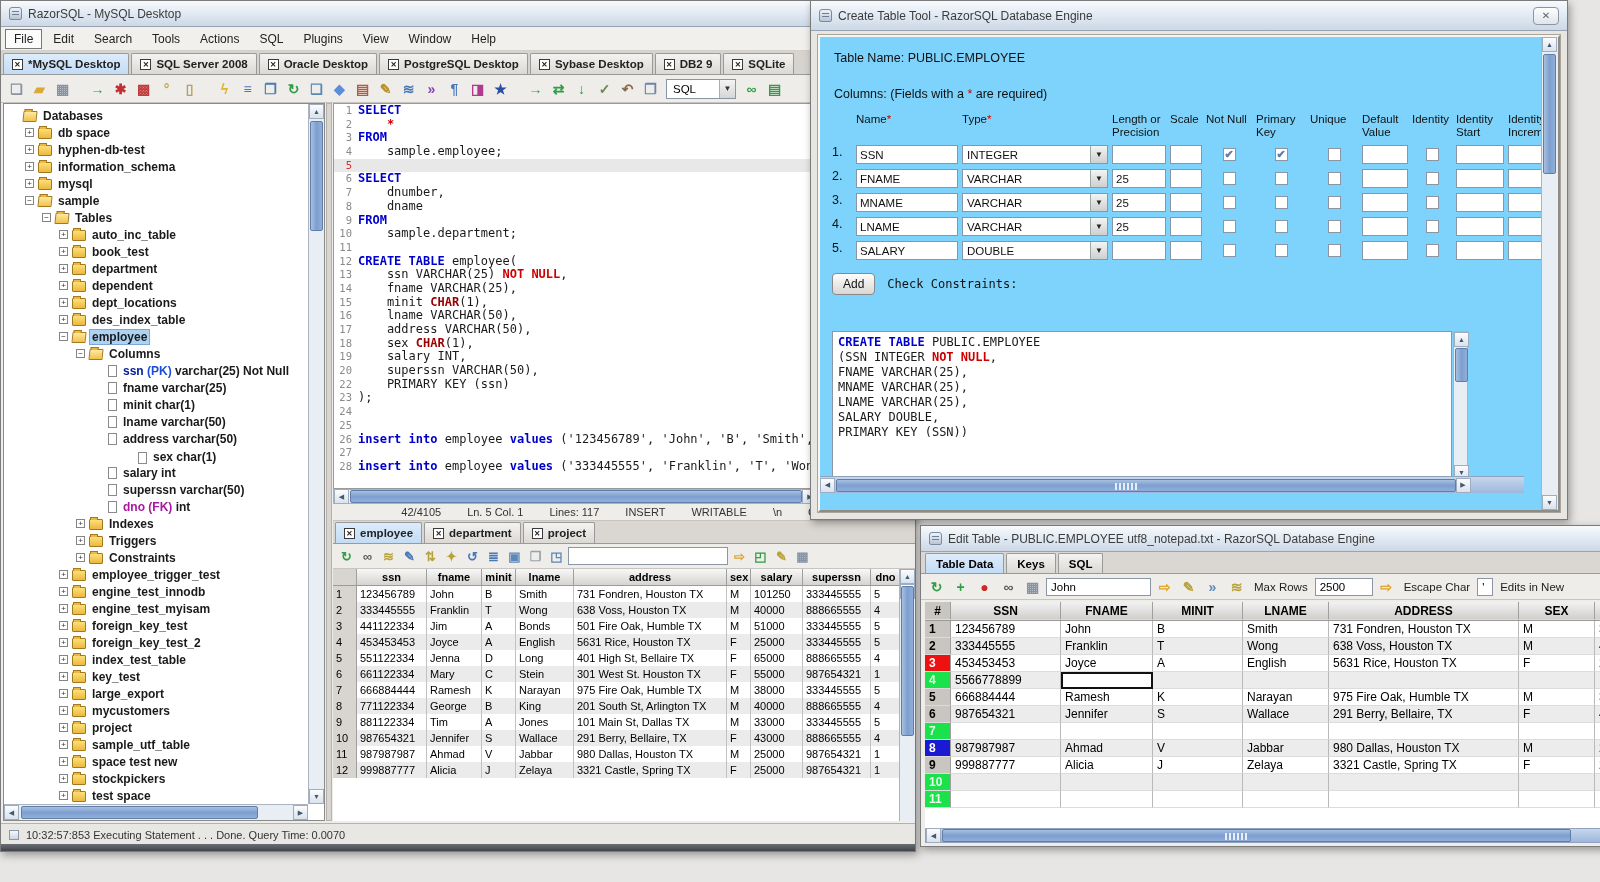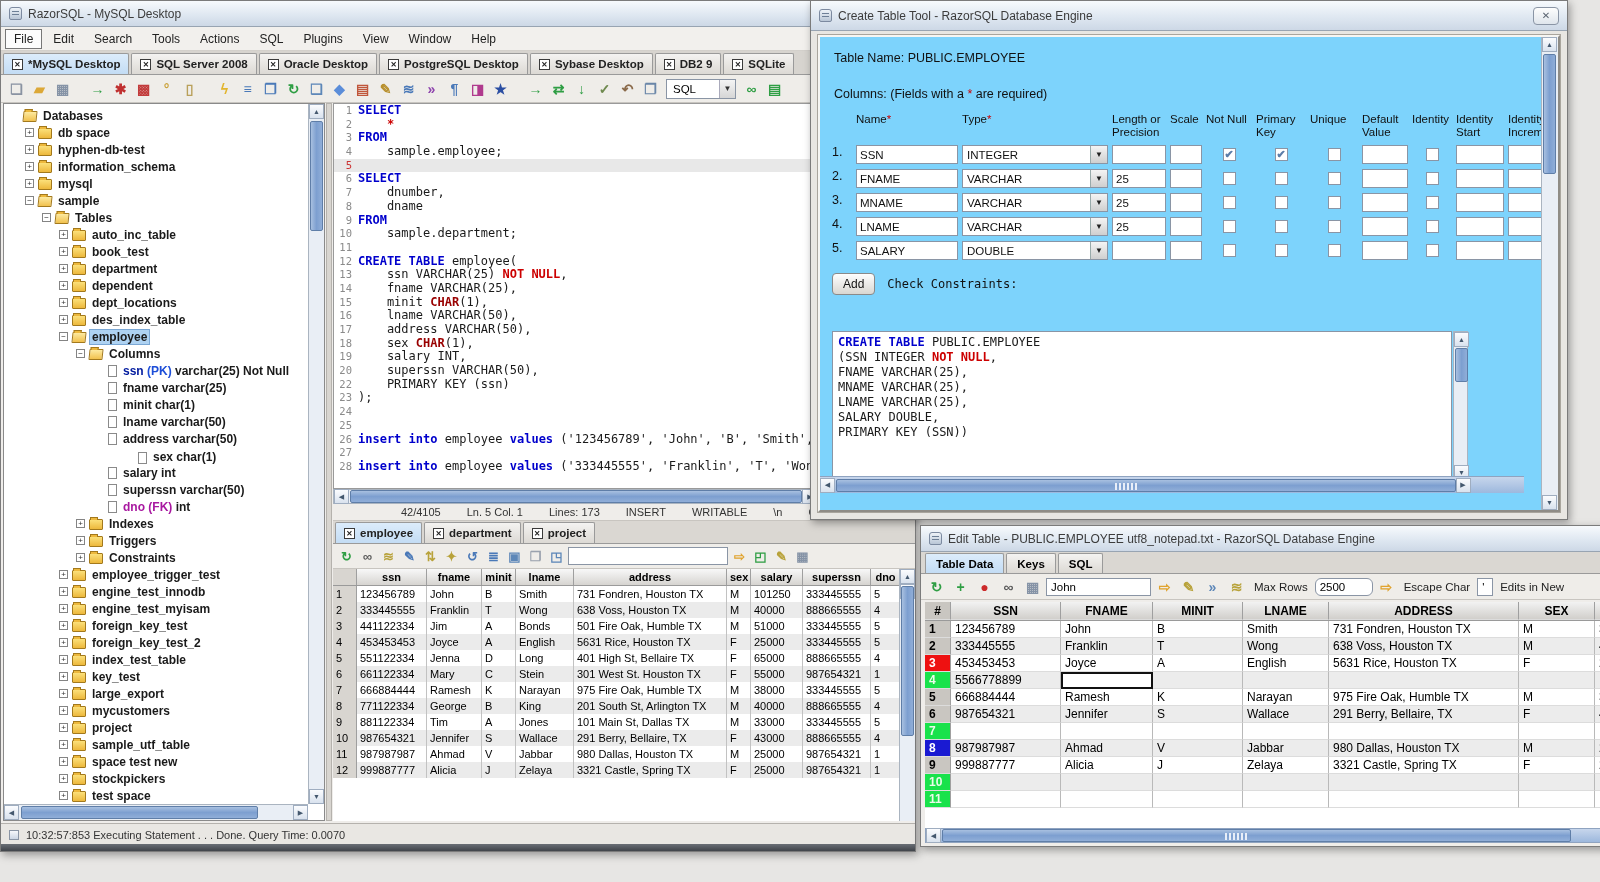--- a/index.html
+++ b/index.html
@@ -471,21 +471,21 @@
       <div class="ed-line"><span class="ln">28</span><span class="tk-kw">insert into</span><span class="tk-p"> employee </span><span class="tk-kw">values</span><span class="tk-p"> ('333445555', 'Franklin', 'T', 'Wong</span></div>
     </div>
   <div class="ed-hscroll">
     <span class="sb-btn sb-left"></span>
     <div class="hthumb"></div>
     <span class="sb-btn sb-right"></span>
   </div>
   <div class="ed-status">
     <span>42/4105</span>
     <span>Ln. 5 Col. 1</span>
-    <span>Lines: 173</span>
+    <span>Lines: 117</span>
     <span>INSERT</span>
     <span>WRITABLE</span>
     <span>\n</span>
     <span>Cp1252</span>
   </div>
 
   <div class="res-tabs">
       <div class="conn-tab active">
         <span class="tab-close"></span>
         <span>employee</span>
@@ -892,21 +892,21 @@
       <span class="tbi" style="color: rgb(47, 158, 68);">+</span>
       <span class="tbi" style="color: rgb(204, 42, 42);">●</span>
       <span class="tbi" style="color: rgb(90, 90, 90);">∞</span>
       <span class="tbi" style="color: rgb(133, 147, 166);">▦</span>
       <span class="text-input" style="width: 105px;">John</span>
       <span class="tbi" style="color: rgb(224, 163, 46);">⇨</span>
       <span class="tbi" style="color: rgb(184, 162, 58);">✎</span>
       <span class="tbi" style="color: rgb(93, 135, 184);">»</span>
       <span class="tbi" style="color: rgb(184, 162, 58);">≋</span>
       <span class="lbl-inline">Max Rows</span>
-      <span class="text-input" style="width: 58px; border-radius: 6px;">2500</span>
+      <span class="text-input" style="width: 58px;">2500</span>
       <span class="tbi" style="color: rgb(224, 163, 46);">⇨</span>
       <span class="lbl-inline">Escape Char</span>
       <span class="text-input" style="width: 16px;">'</span>
       <span class="lbl-inline">Edits in New</span>
     </div>
   <div class="et-grid">
       <div class="et-row head">
         <span class="ec ec0 rownum">#</span>
         <span class="ec ec1">SSN</span>
         <span class="ec ec2">FNAME</span>

